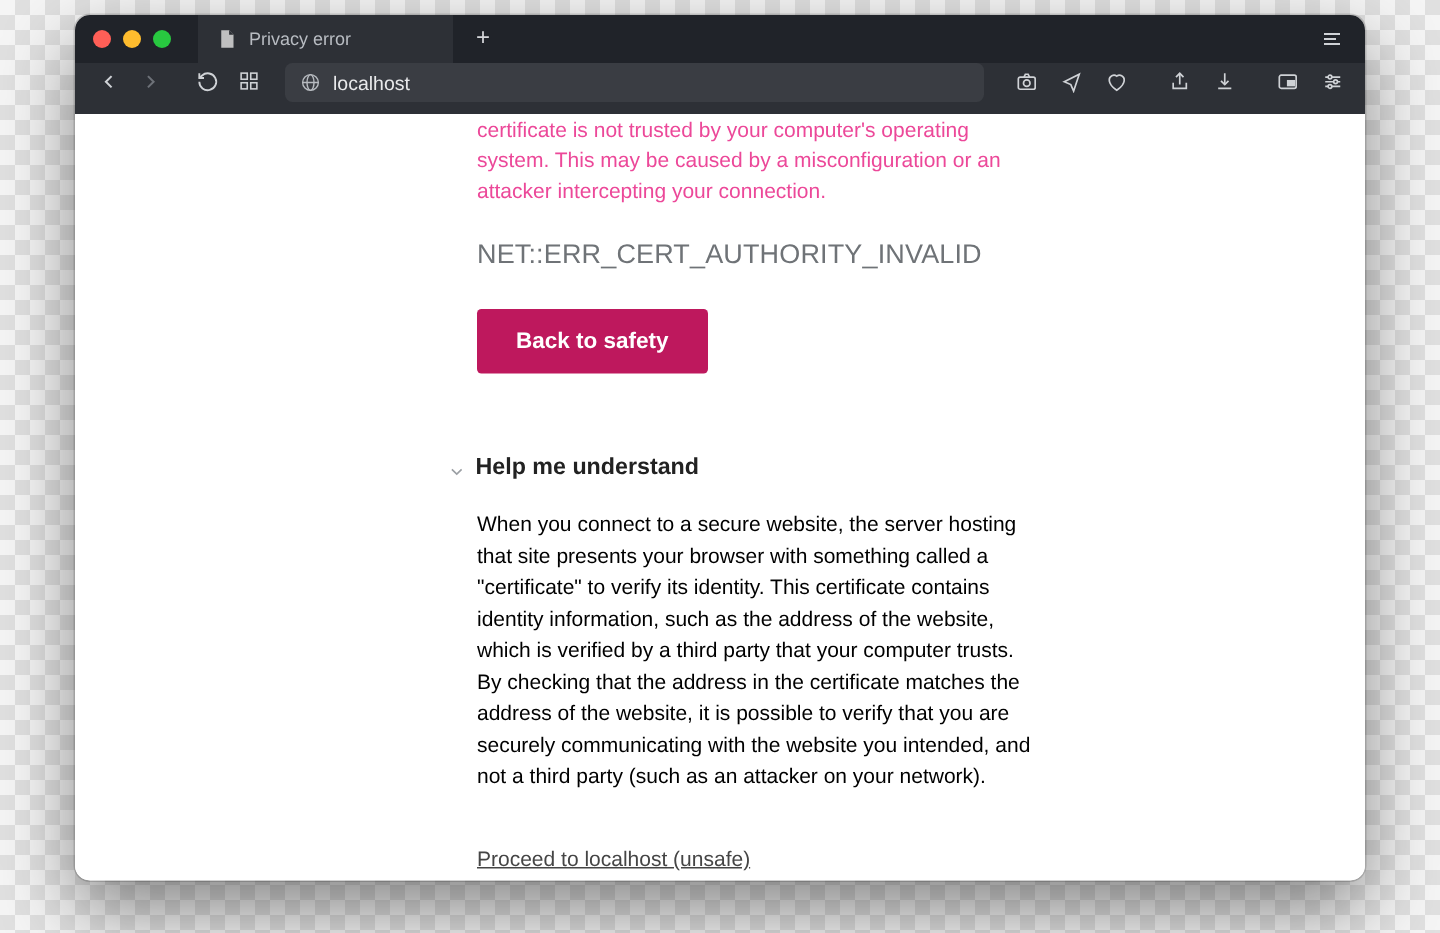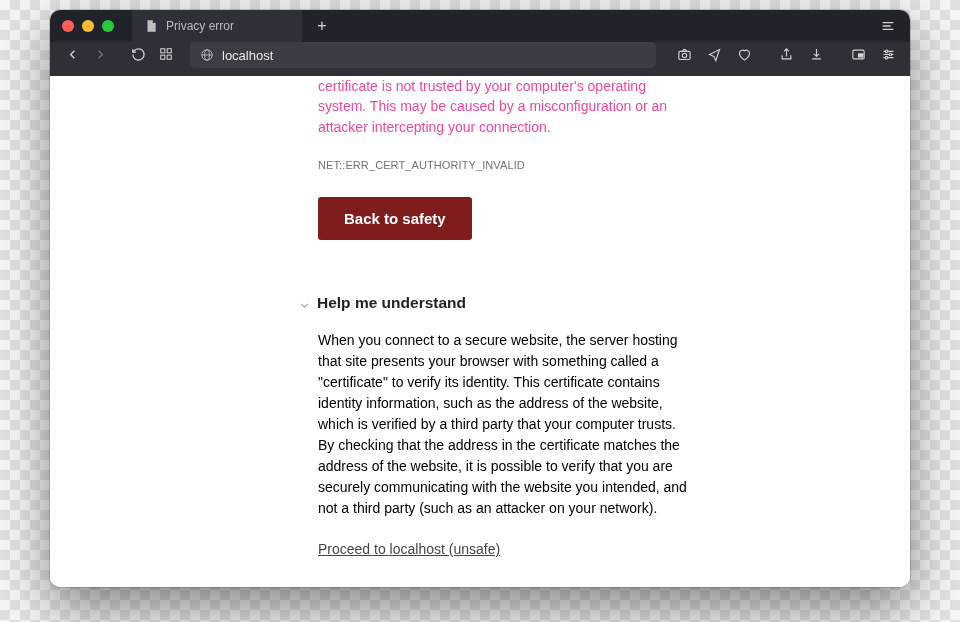--- a/index.html
+++ b/index.html
@@ -135,28 +135,28 @@
       margin-left: 52px;
       padding-top: 0;
     }
     .para {
       font-size: 14px;
       line-height: 1.45;
       color: #ec4899;
       margin-bottom: 10px;
     }
     .errcode {
-      font-size: 11px;
+      font-size: 18px;
       color: #6f7377;
       margin-top: 22px;
       letter-spacing: 0.1px;
     }
     .safety-btn {
       margin-top: 26px;
-      background: #7f1d1d;
+      background: #be185d;
       color: #fff;
       border: none;
       font-weight: 700;
       font-size: 15px;
       padding: 13px 26px;
       border-radius: 3px;
       cursor: pointer;
     }
     .help {
       margin-top: 54px;
@@ -179,21 +179,21 @@
       color: #222;
     }
     .help-body {
       margin-top: 18px;
       font-size: 14px;
       line-height: 1.5;
       color: #000000;
     }
     .proceed {
       display: inline-block;
-      margin-top: 22px;
+      margin-top: 36px;
       color: #454545;
       text-decoration: underline;
       font-size: 14px;
       cursor: pointer;
     }
   </style>
 </head>
 <body>
 
 <div class="checkerboard"></div>

